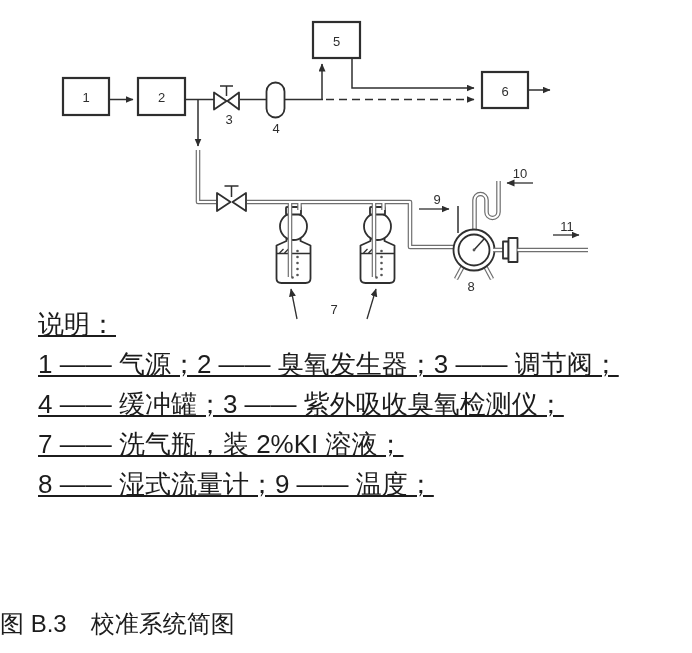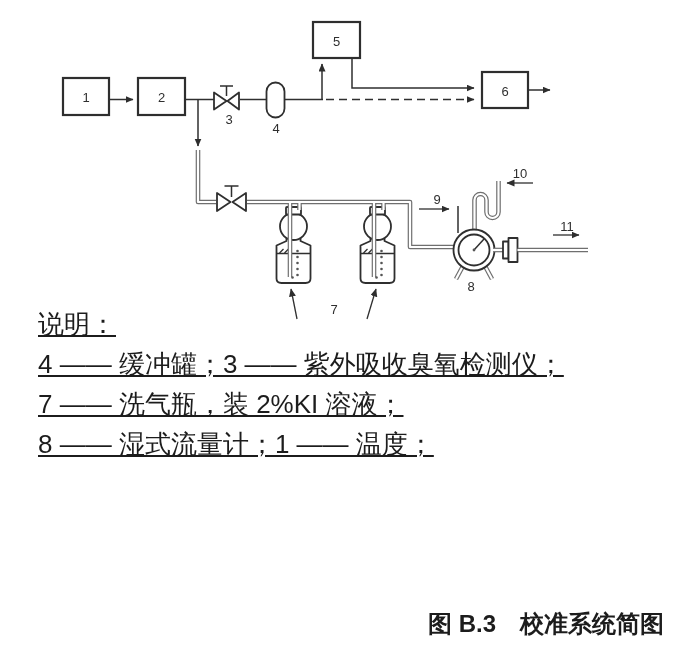--- a/index.html
+++ b/index.html
@@ -14,22 +14,22 @@
   .bx{fill:#ffffff;stroke:#2e2e2e;stroke-width:2.2;}
   .wh{fill:#ffffff;stroke:#2f2f2f;stroke-width:1.8;stroke-linejoin:round;}
   .thn{fill:none;stroke:#2f2f2f;stroke-width:1.3;}
   .po{fill:none;stroke:#6f6f6f;stroke-width:4.6;stroke-linejoin:round;}
   .pi{fill:none;stroke:#ffffff;stroke-width:2.2;stroke-linejoin:round;}
   .lbl{font-family:"Liberation Sans","DejaVu Sans",sans-serif;font-size:13px;fill:#2f2f2f;text-anchor:middle;}
   .dot{fill:#555555;}
   
   .legend{position:absolute;left:38px;top:304px;font-size:26px;line-height:40px;white-space:nowrap;text-decoration:underline;}
   .legend-title{font-size:26px;}
-  .caption{position:absolute;left:0;top:608px;width:664px;text-align:right;
-    font-size:24px;font-weight:bold;}
+  .caption{position:absolute;left:0;top:608px;width:664px;text-align:left;
+    font-size:24px;font-weight:normal;}
 </style>
 </head>
 <body>
 
 <div class="page">
 
   <svg width="692" height="328" viewBox="0 0 692 328">
     <defs>
       <marker id="arr" markerWidth="9" markerHeight="8" refX="7.5" refY="3.5" orient="auto" markerUnits="userSpaceOnUse">
         <path d="M0,0 L8,3.5 L0,7 Z" fill="#2e2e2e"></path>
@@ -158,20 +158,21 @@
     <text class="lbl" x="505" y="95.5">6</text>
     <text class="lbl" x="334" y="314">7</text>
     <text class="lbl" x="471" y="291">8</text>
     <text class="lbl" x="437" y="204">9</text>
     <text class="lbl" x="520" y="178">10</text>
     <text class="lbl" x="567" y="231">11</text>
   </svg>
 
   <div class="legend">
     <div class="legend-title">说明：</div>
+    <div class="legend-line">1 —— 气源；2 —— 臭氧发生器；3 —— 调节阀；</div>
     <div class="legend-line">4 —— 缓冲罐；3 —— 紫外吸收臭氧检测仪；</div>
     <div class="legend-line">7 —— 洗气瓶，装 2%KI 溶液；</div>
-    <div class="legend-line">8 —— 湿式流量计；1 —— 温度；</div>
+    <div class="legend-line">8 —— 湿式流量计；9 —— 温度；</div>
   </div>
 
   <div class="caption">图 B.3　校准系统简图</div>
 
 </div>
 
 </body></html>

